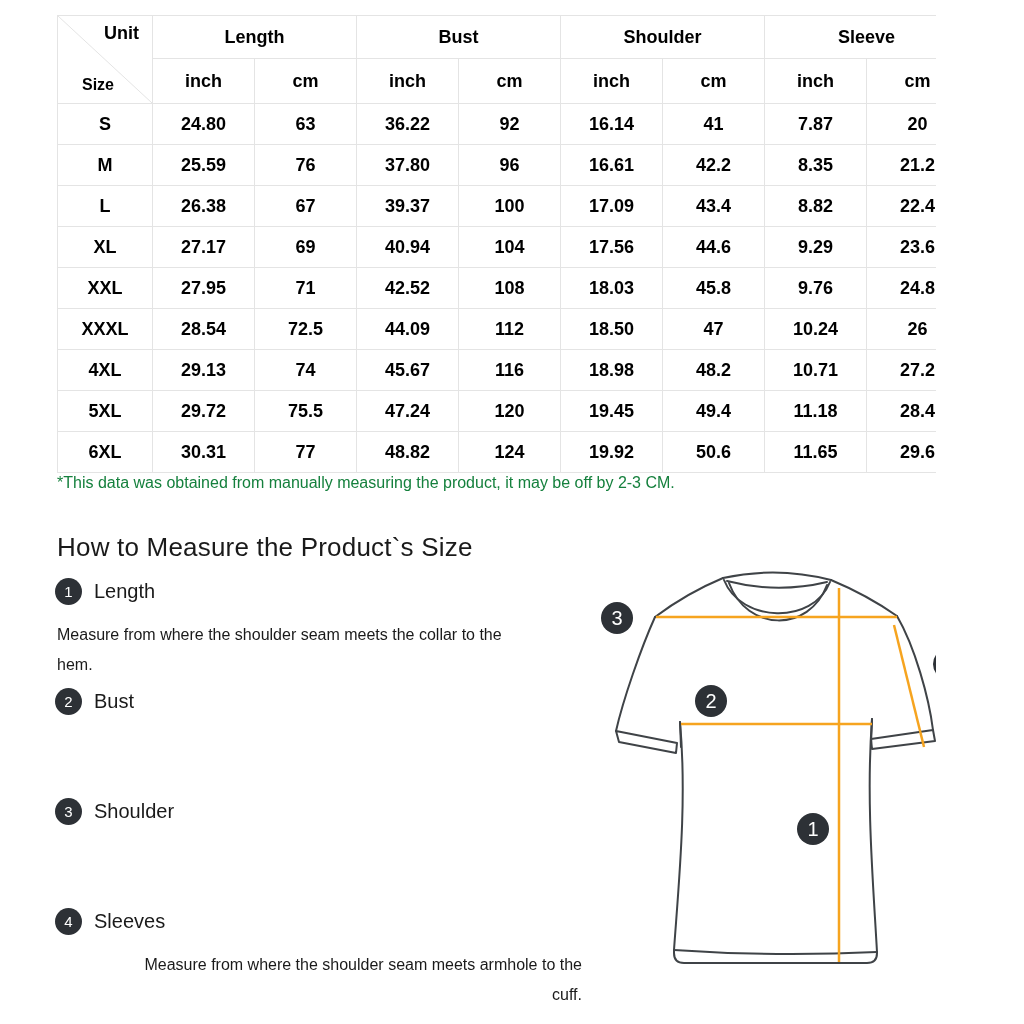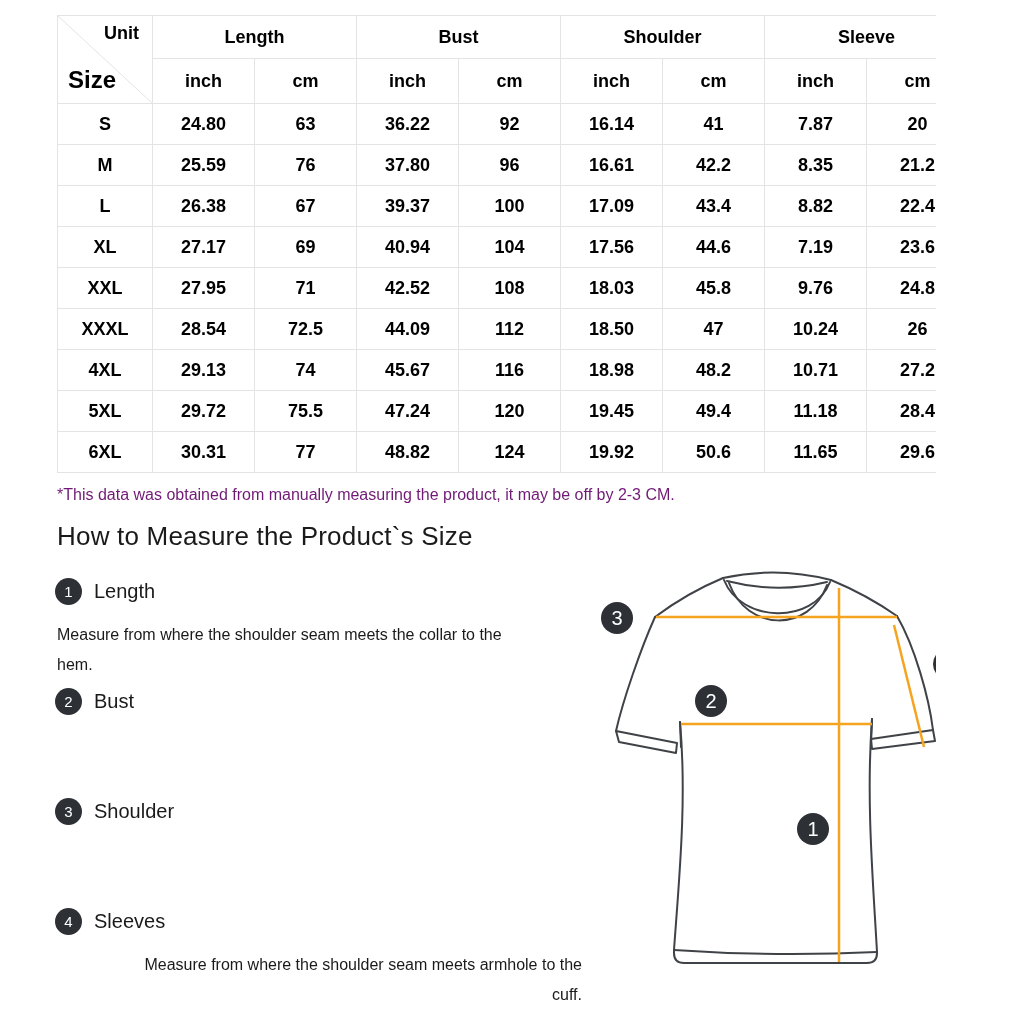--- a/index.html
+++ b/index.html
@@ -16,30 +16,30 @@
     border: 1px solid #e4e4e4; text-align: center; vertical-align: middle;
     font-weight: 700; color: #000; font-size: 18px; padding: 0;
   }
   tr.group-row th { height: 43px; font-size: 18px; }
   tr.unit-row th { height: 45px; }
   tbody tr td { height: 41px; }
 
   th.corner-cell { position: relative; padding: 0; }
   th.corner-cell svg { position: absolute; left: 0; top: 0; width: 100%; height: 100%; }
   .corner-top  { position: absolute; top: 7px; right: 13px; font-size: 18px; }
-  .corner-bottom { position: absolute; bottom: 9px; left: 10px; font-size: 24px; }
+  .corner-bottom { position: absolute; bottom: 9px; left: 24px; font-size: 16px; }
 
   .footnote {
     position: absolute; left: 57px; top: 474px; width: 760px;
-    font-size: 16px; color: #701a75; font-weight: 400; margin-top: 12px;
+    font-size: 16px; color: #15803d; font-weight: 400;
   }
 
   
   .guide-title {
-    position: absolute; left: 57px; top: 521px;
+    position: absolute; left: 57px; top: 532px;
     font-size: 26px; font-weight: 400; color: #1a1a1a; letter-spacing: 0.2px;
   }
   .step-head { position: absolute; left: 55px; display: flex; align-items: center; gap: 12px; height: 27px; }
   .step-badge {
     width: 27px; height: 27px; border-radius: 50%; background: #2d3136;
     color: #fff; font-size: 15px; display: flex; align-items: center; justify-content: center;
     flex: 0 0 27px;
   }
   .step-label { font-size: 20px; color: #1a1a1a; }
   .step-desc {
@@ -135,21 +135,21 @@
           <td>22.4</td>
         </tr>
         <tr>
           <td>XL</td>
           <td>27.17</td>
           <td>69</td>
           <td>40.94</td>
           <td>104</td>
           <td>17.56</td>
           <td>44.6</td>
-          <td>7.19</td>
+          <td>9.29</td>
           <td>23.6</td>
         </tr>
         <tr>
           <td>XXL</td>
           <td>27.95</td>
           <td>71</td>
           <td>42.52</td>
           <td>108</td>
           <td>18.03</td>
           <td>45.8</td>

